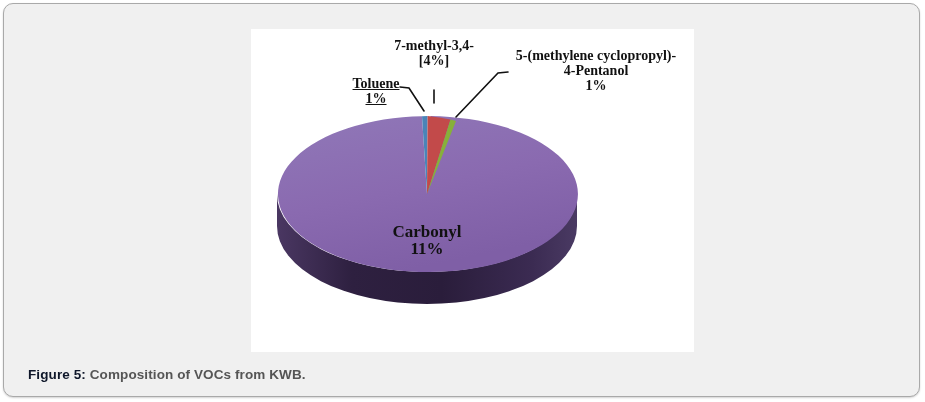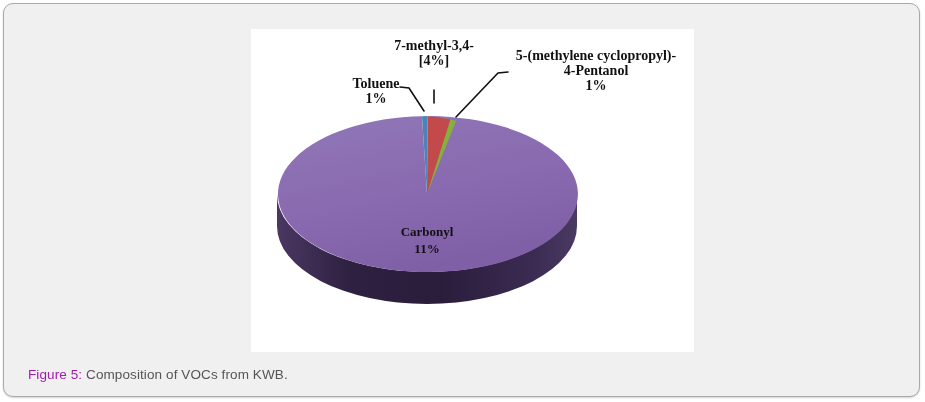--- a/index.html
+++ b/index.html
@@ -43,25 +43,26 @@
   #figure-caption {
     position: absolute;
     left: 24px;
     top: 362px;
     font-size: 13.5px;
     line-height: 17px;
     white-space: nowrap;
     letter-spacing: 0.1px;
   }
   #figure-caption .cap-label {
-    font-weight: normal;
-    color: #a21caf;
+    font-weight: bold;
+    color: #0f172a;
   }
   #figure-caption .cap-text {
     color: #555555;
+    font-weight: bold;
   }
 
   
   #pie-svg {
     position: absolute;
     left: 0;
     top: 0;
     width: 925px;
     height: 402px;
     pointer-events: none;
@@ -75,37 +76,38 @@
     color: #111111;
     text-align: center;
     line-height: 15px;
     font-size: 14px;
     white-space: nowrap;
   }
   #label-toluene {
     left: 333px;
     top: 72px;
     width: 78px;
+    text-decoration: underline;
   }
   #label-octadiene {
     left: 370px;
     top: 34px;
     width: 120px;
   }
   #label-pentanol {
     left: 492px;
     top: 44px;
     width: 200px;
   }
   #label-carbonyl {
     left: 362px;
     top: 219px;
     width: 122px;
     line-height: 17px;
-    font-size: 13px;
+    font-size: 17px;
   }
 </style>
 </head>
 <body>
 
 <div id="figure-frame">
 
   <div id="chart-panel"></div>
 
   <svg id="pie-svg" viewBox="0 0 925 402" xmlns="http://www.w3.org/2000/svg">

